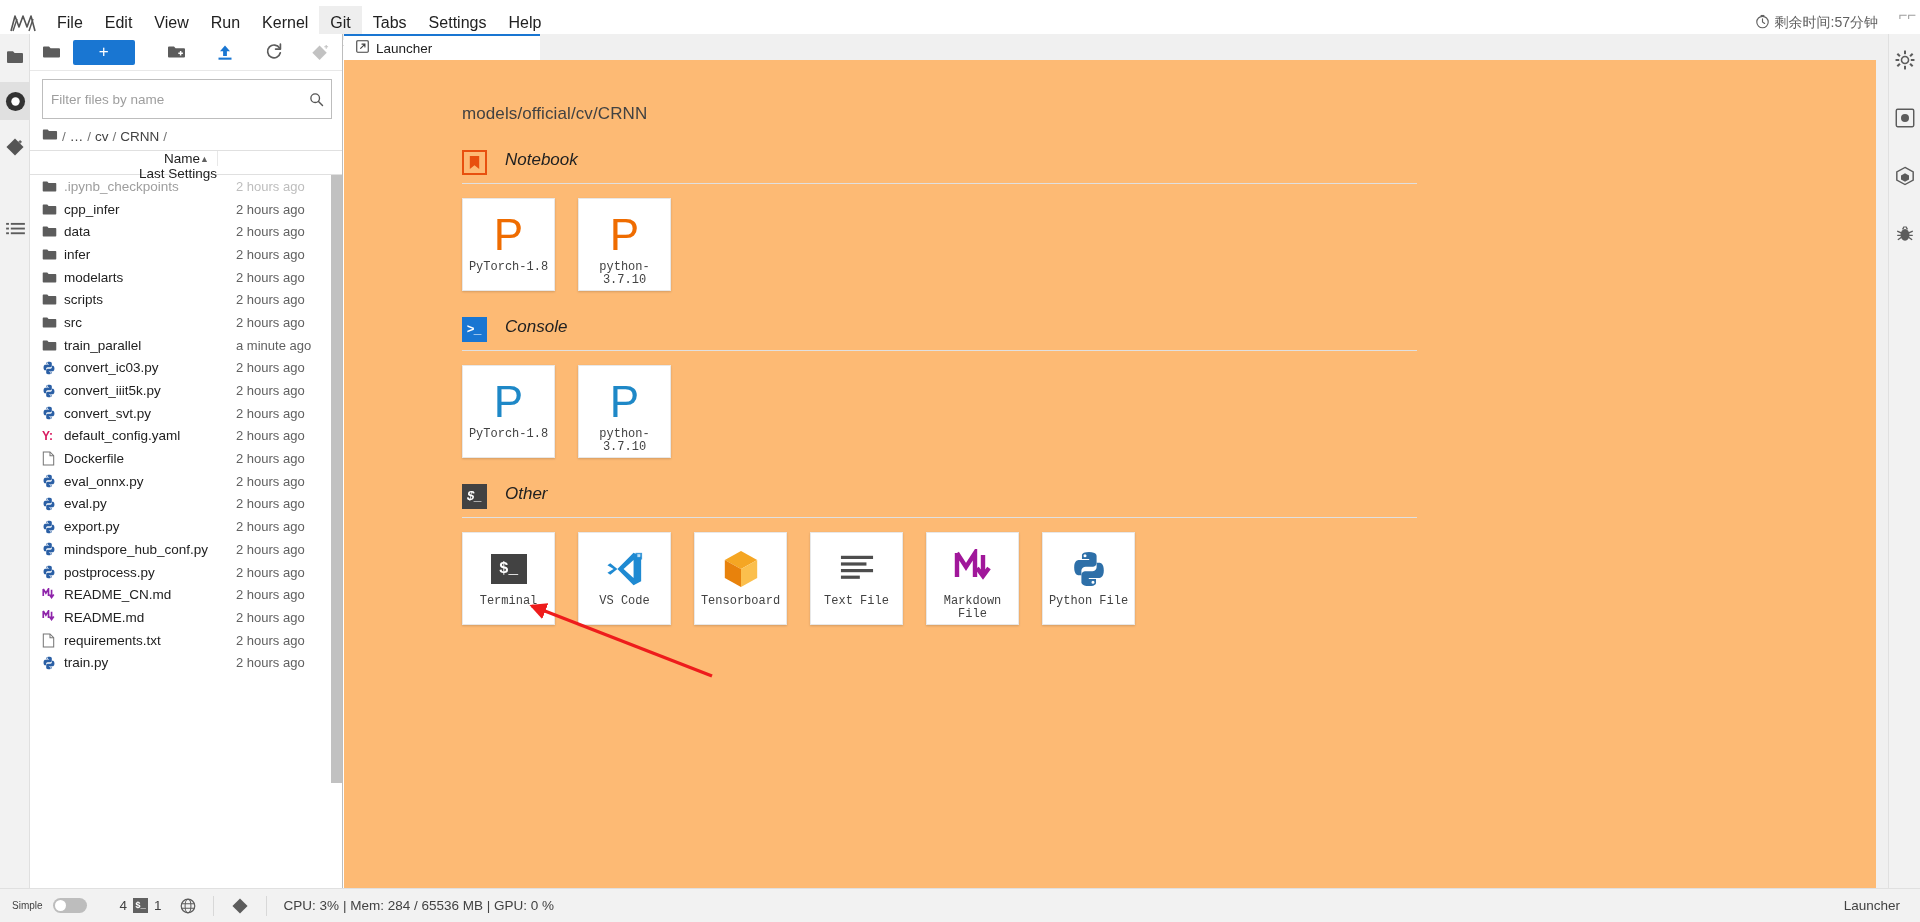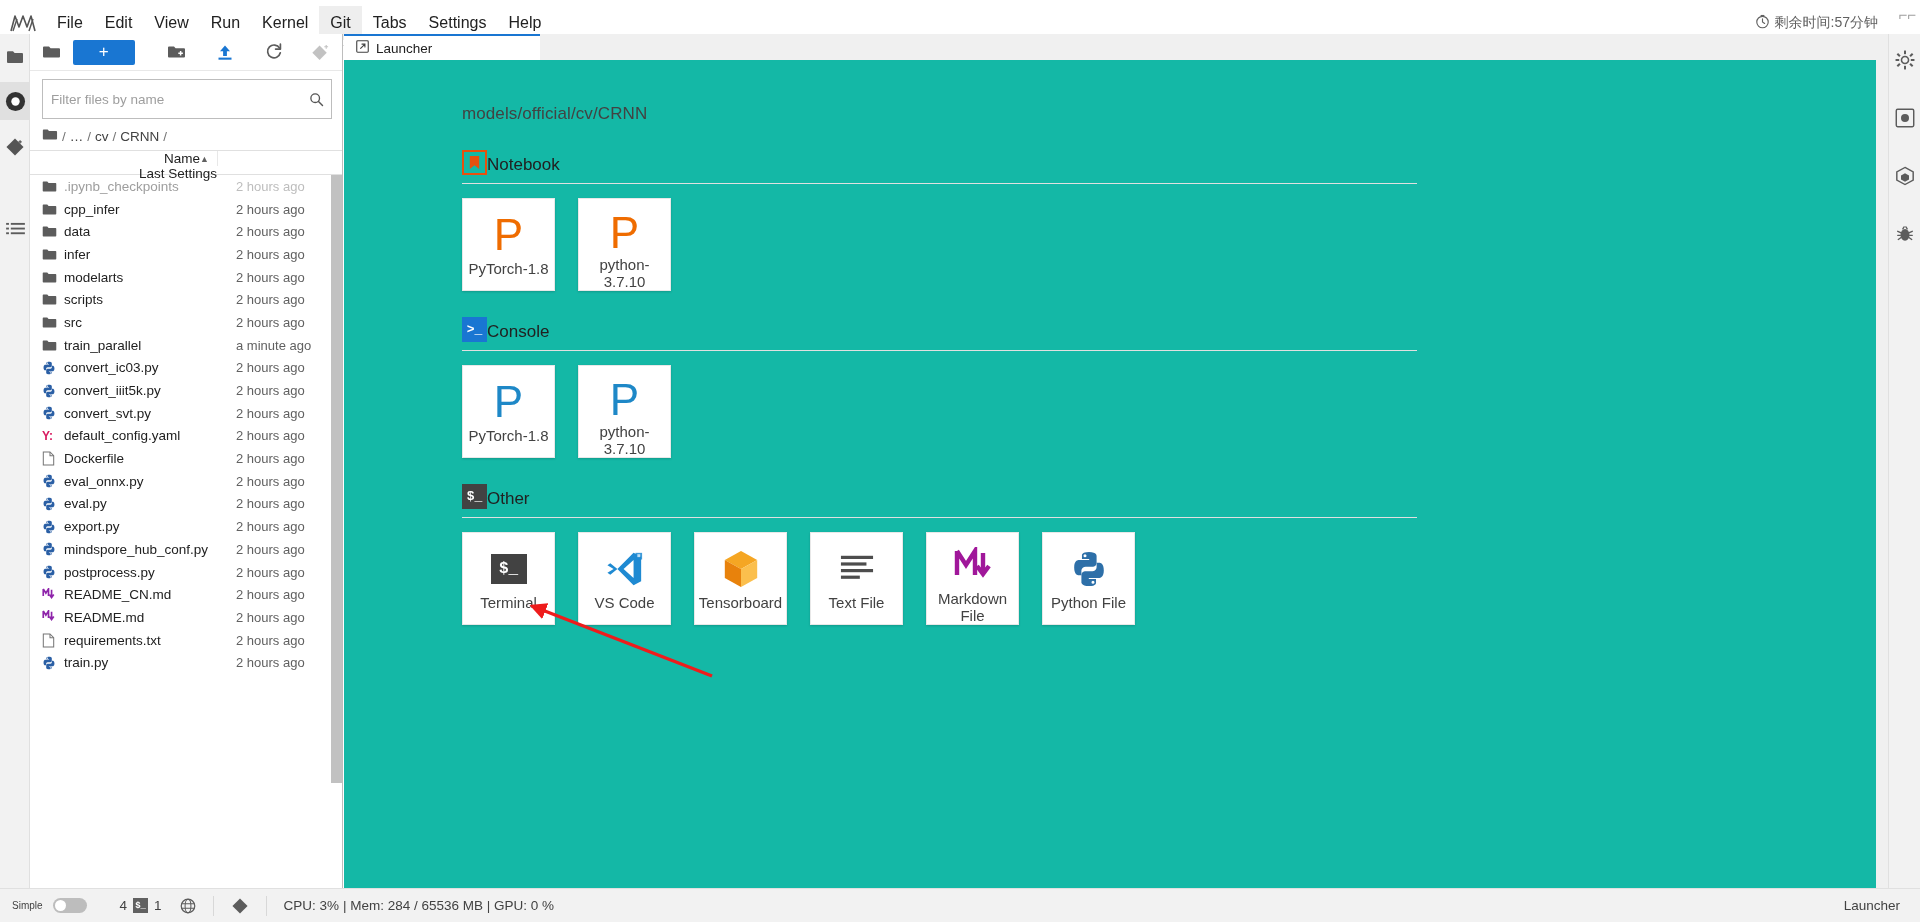--- a/index.html
+++ b/index.html
@@ -123,37 +123,37 @@
     background: #f0f0f0;
   }
   .tabbar { height: 26px; background: #f0f0f0; display: flex; align-items: flex-end; }
   .tab {
     height: 26px; min-width: 196px; background: #fff; border-top: 2px solid #1976d2;
     display: flex; align-items: center; gap: 7px; padding: 0 12px;
     font-size: 13.5px; color: #212121; cursor: pointer;
   }
   .launcher-pane {
     position: absolute; left: 0; top: 26px; right: 12px; bottom: 0;
-    background: #14b8a6; overflow: hidden;
+    background: #fdba74; overflow: hidden;
   }
   .launcher-inner { padding: 44px 0 0 118px; }
   .cwd-path { font-size: 17px; color: #424242; margin-bottom: 26px; letter-spacing: .1px;}
   .section { margin-bottom: 6px; }
-  .section-head { display: flex; align-items: flex-end; gap: 0; margin-bottom: 8px; }
+  .section-head { display: flex; align-items: flex-start; gap: 18px; margin-bottom: 8px; font-style: italic; }
   .section-title { font-size: 17px; color: #212121; }
   .section-rule { border-bottom: 1px solid #e0e0e0; width: 955px; margin-bottom: 14px; }
   .card-row { display: flex; gap: 23px; margin-bottom: 26px; }
   .card {
     width: 93px; height: 93px; background: #fff; border: 1px solid #e8e8e8;
     box-shadow: 0 1px 2px rgba(0,0,0,.16);
     display: flex; flex-direction: column; align-items: center; justify-content: flex-start;
     cursor: pointer; padding-top: 10px;
   }
   .card-icon { height: 52px; display: flex; align-items: center; justify-content: center; }
-  .card-label { font-size: 15px; color: #424242; text-align: center; line-height: 1.1; padding: 0 3px; }
+  .card-label { font-size: 12px; color: #424242; text-align: center; line-height: 1.1; padding: 0 3px; font-family: Liberation Mono, monospace; }
   .kernel-letter { font-size: 44px; line-height: 44px; font-weight: 400; font-family: "Liberation Sans", sans-serif; }
 
   
   .sec-ico-nb {
     width: 25px; height: 25px; border: 2px solid #e8500e; display: flex;
     align-items: center; justify-content: center;
   }
   .sec-ico-sq {
     width: 25px; height: 25px; display: flex; align-items: center; justify-content: center;
     font-family: "Liberation Mono", monospace; font-size: 13px; font-weight: bold; color: #fff;

